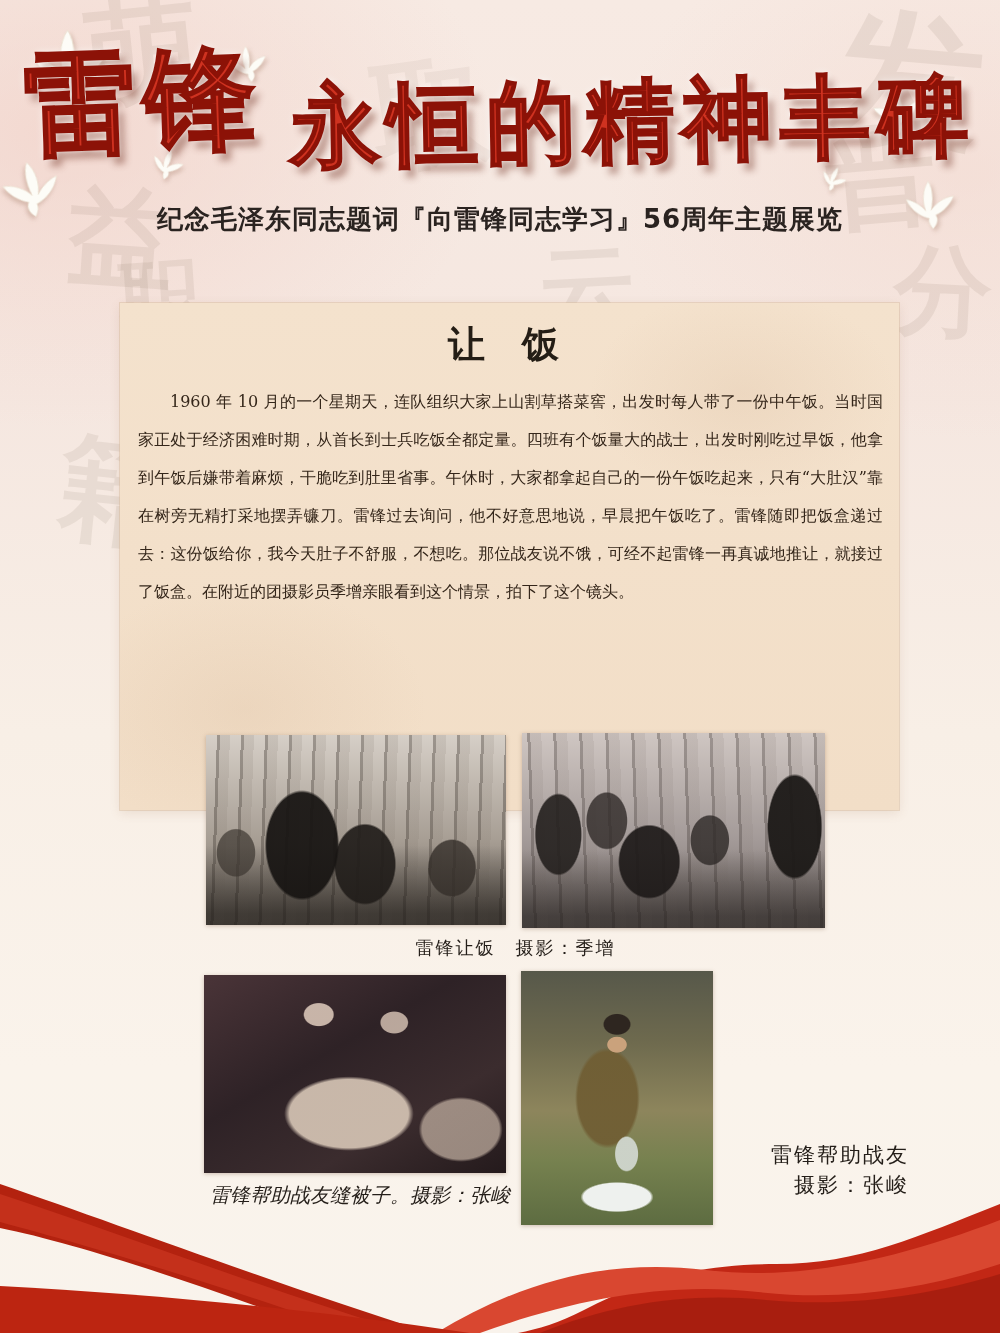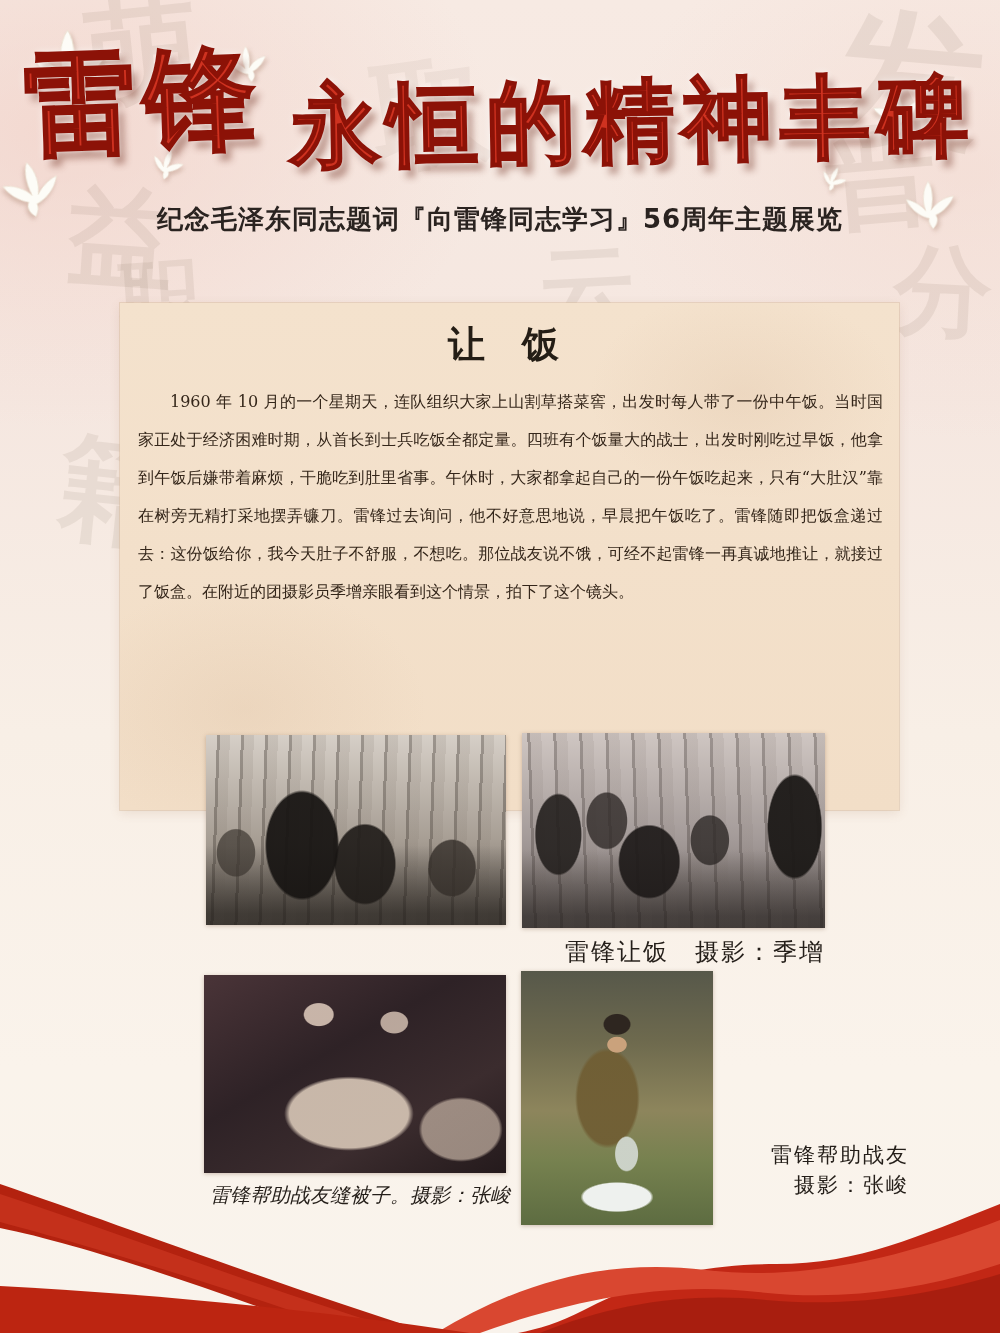--- a/index.html
+++ b/index.html
@@ -87,21 +87,21 @@
   .photo-wash{left:521px;top:971px;width:192px;height:254px;
     background:
       radial-gradient(ellipse 58px 24px at 50% 89%, #eef1ee 58%, rgba(238,241,238,0) 63%),
       radial-gradient(ellipse 20px 30px at 55% 72%, rgba(208,214,206,.95) 55%, rgba(208,214,206,0) 60%),
       radial-gradient(ellipse 22px 17px at 50% 21%, #2e2620 58%, rgba(46,38,32,0) 64%),
       radial-gradient(ellipse 16px 13px at 50% 29%, #caa27c 58%, rgba(202,162,124,0) 64%),
       radial-gradient(ellipse 54px 84px at 45% 50%, rgba(112,94,52,.95) 55%, rgba(112,94,52,0) 60%),
       linear-gradient(180deg,#57584a 0%,#6e6a4e 28%,#8d855c 55%,#76814f 75%,#5d6c41 100%);}
   
   .caption{position:absolute;font-family:"DejaVu Serif",serif;color:#241e19;text-align:right;}
-  .caption-share{left:206px;top:936px;width:619px;font-size:24px;letter-spacing:2px;}
+  .caption-share{left:206px;top:936px;width:619px;text-align:center;font-size:18px;letter-spacing:2px;}
   .caption-quilt{left:204px;top:1182px;width:306px;font-size:20px;font-style:italic;}
   .caption-wash{left:729px;top:1140px;width:180px;font-size:21px;line-height:30px;letter-spacing:2px;}
   .caption-wash div{white-space:nowrap;}
   
   .ribbon{position:absolute;left:0;top:1170px;width:1000px;height:163px;}
 </style>
 </head>
 <body>
 
 <div class="poster">

